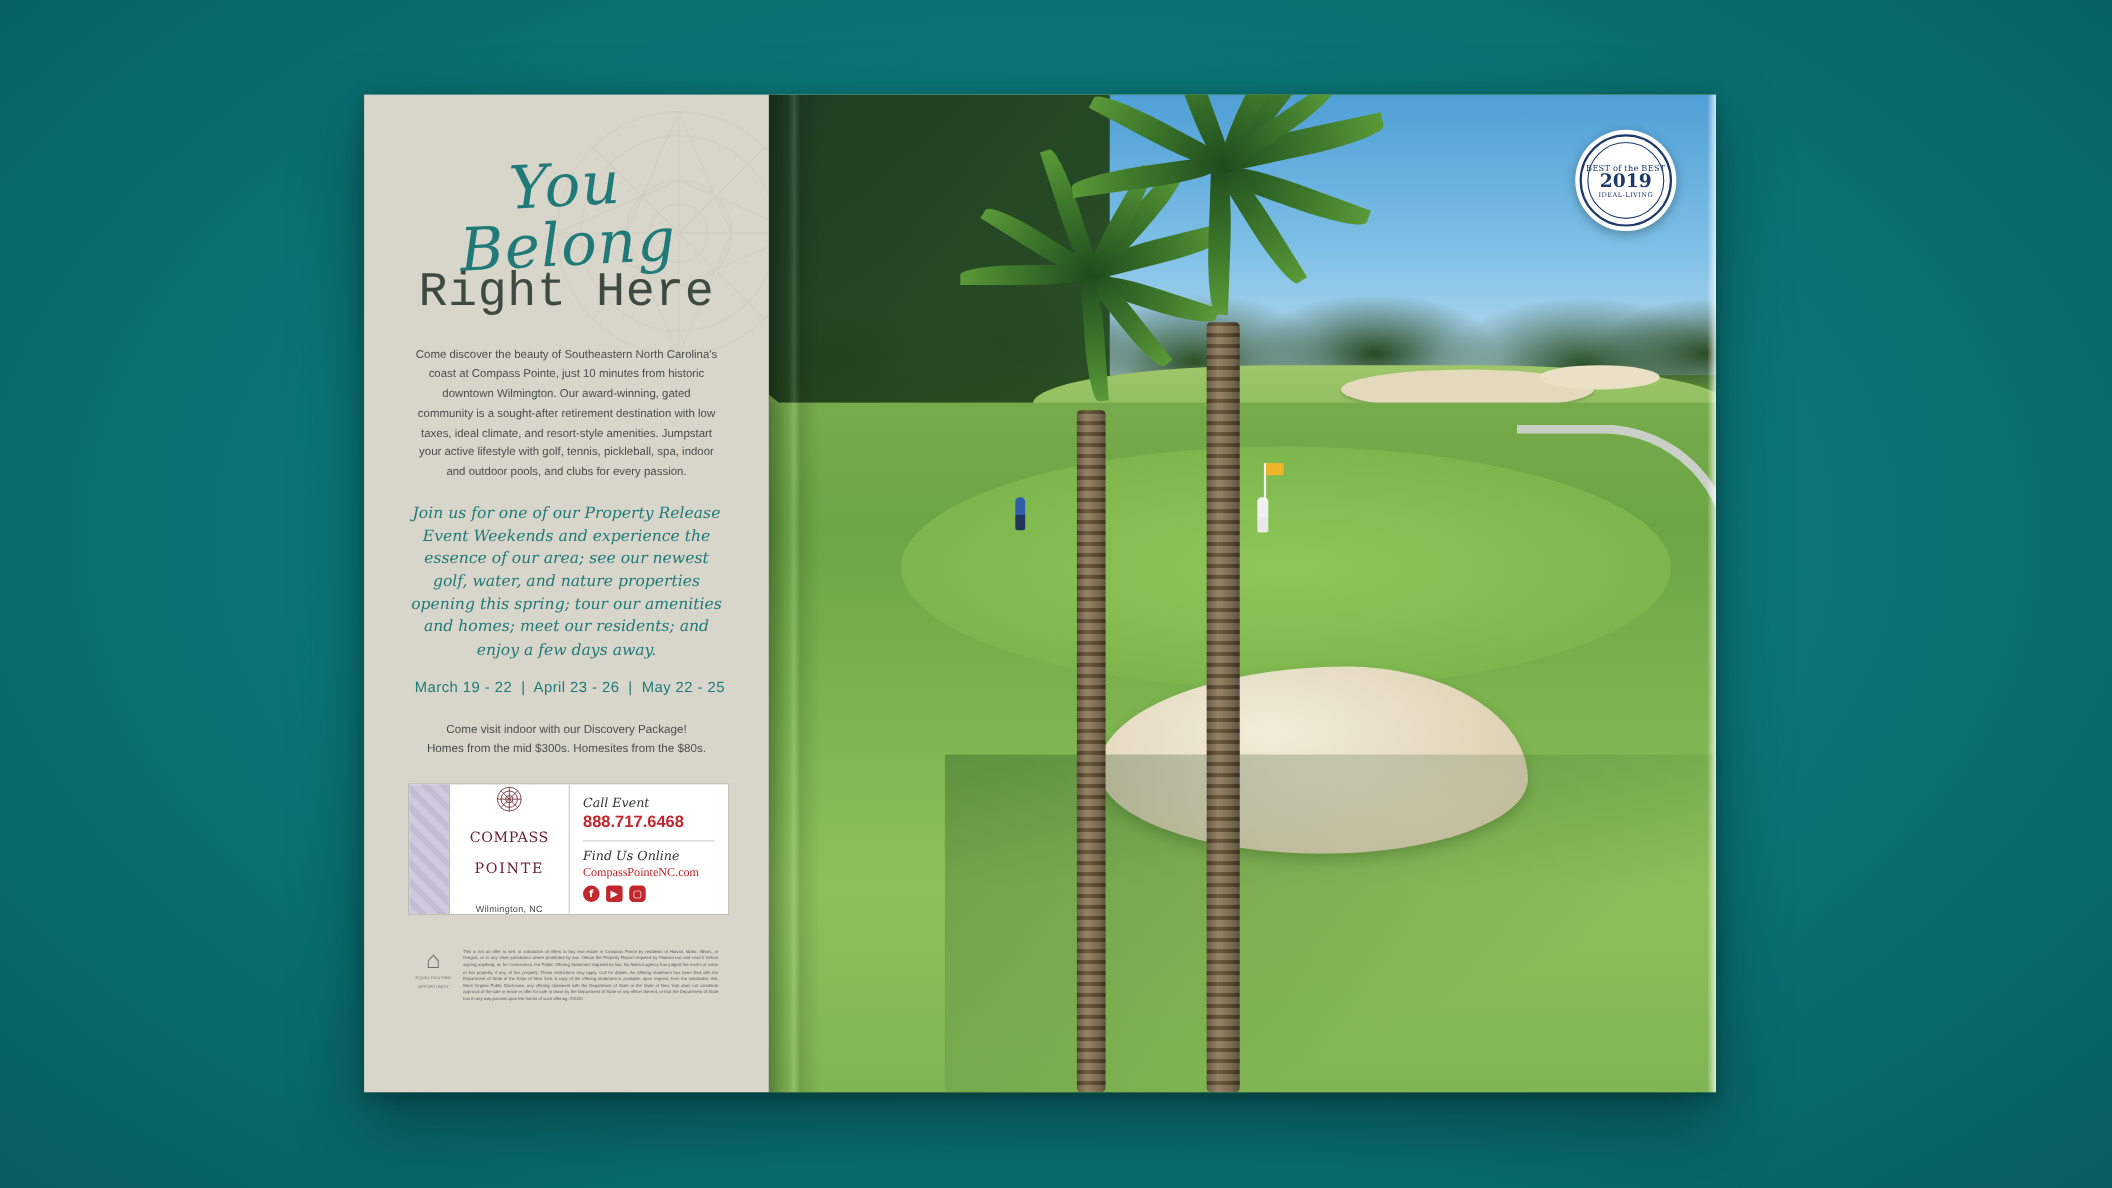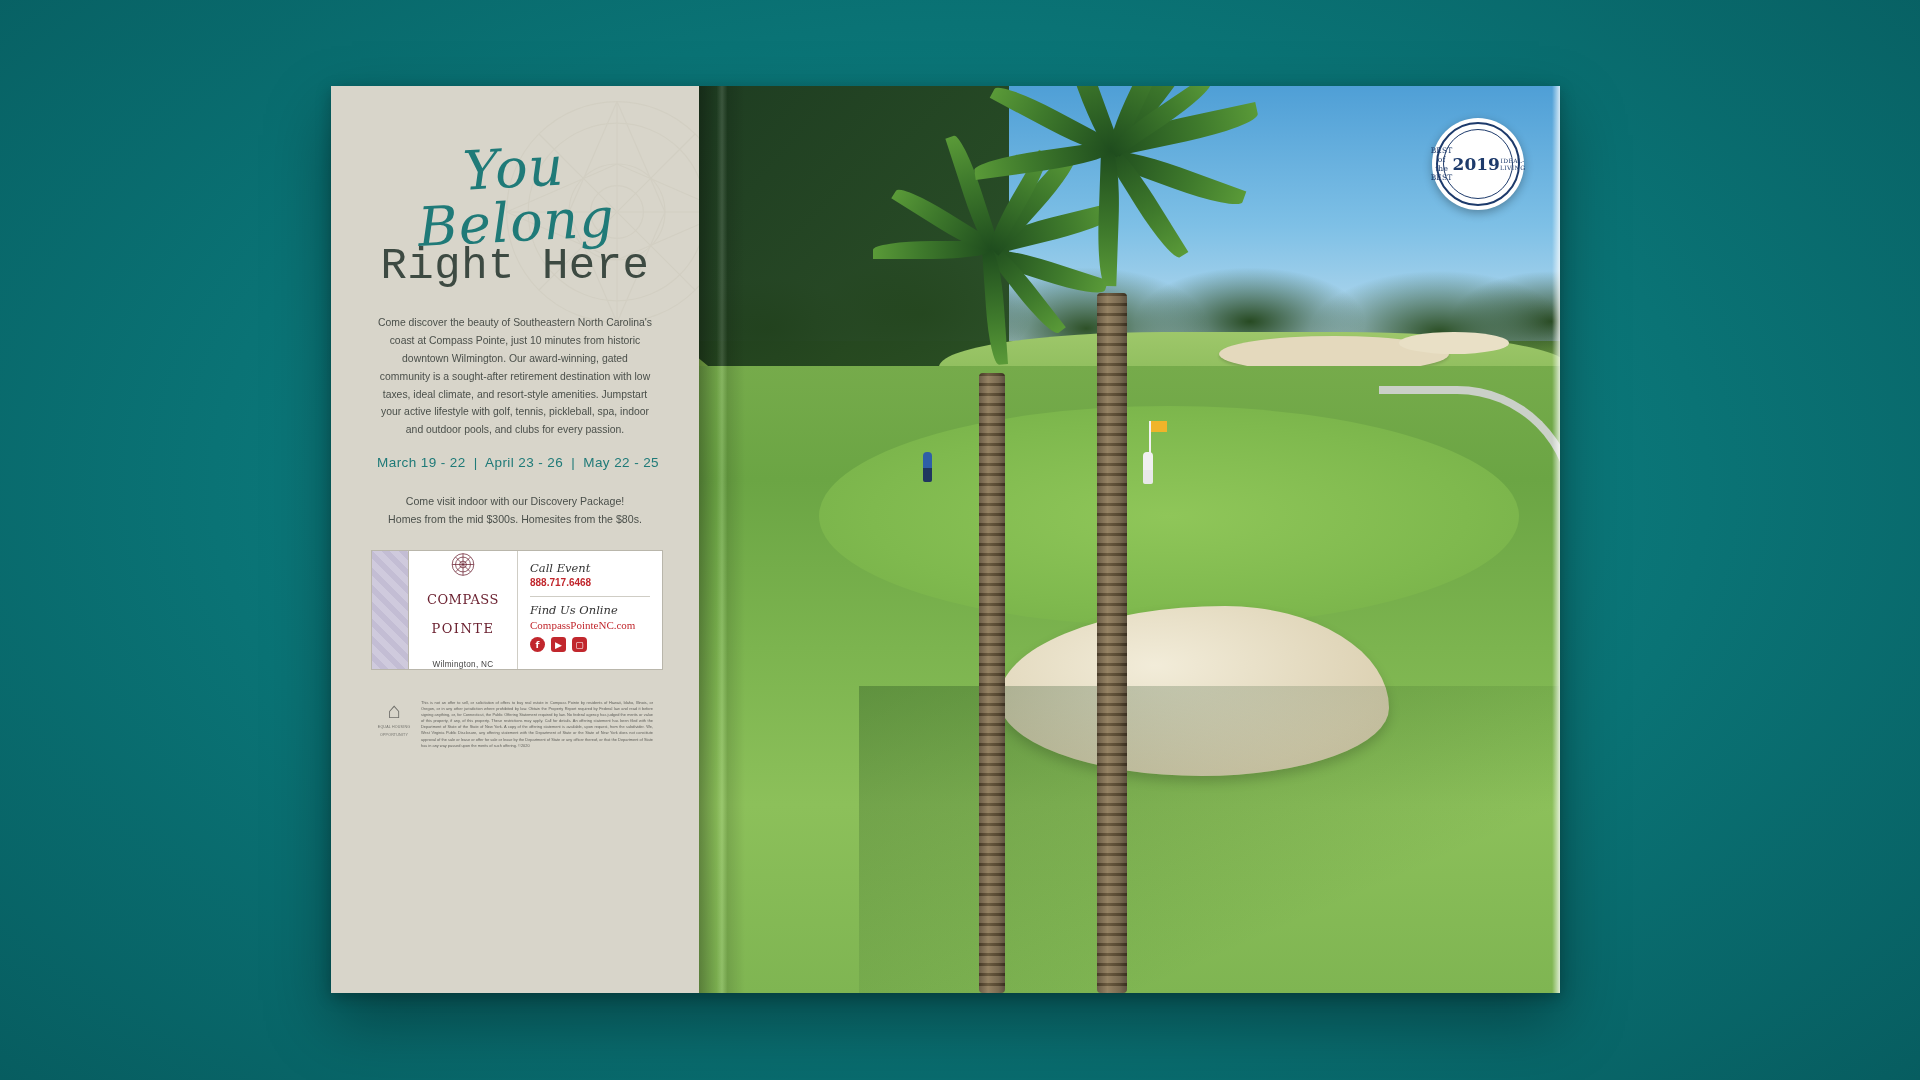--- a/index.html
+++ b/index.html
@@ -89,21 +89,21 @@
   .card-logo{
     width:108px;border-right:1px solid #cfcdc5;
     display:flex;flex-direction:column;align-items:center;justify-content:center;gap:14px;
   }
   .card-logo .mark{width:34px;height:34px;}
   .card-logo .name1{font-family:"DejaVu Serif", serif;font-size:13px;color:#6b2130;letter-spacing:.5px;}
   .card-logo .name2{font-family:"DejaVu Serif", serif;font-size:13px;color:#6b2130;letter-spacing:1.5px;}
   .card-logo .city{font-size:8.2px;color:#444;margin-top:10px;letter-spacing:.3px;}
   .card-right{flex:1;padding:10px 12px;display:flex;flex-direction:column;}
   .ct-label{font-family:"DejaVu Serif", serif;font-style:italic;font-size:11.5px;color:#333;}
-  .ct-phone{font-size:10px;color:#c1272d;font-weight:bold;margin-top:2px;}
+  .ct-phone{font-size:15px;color:#c1272d;font-weight:bold;margin-top:2px;}
   .hr{height:1px;background:#cfcdc5;margin:8px 0 6px;}
   .ct-url{font-size:11px;color:#c1272d;margin-top:2px;font-family:Liberation Serif, serif;}
   .socials{display:flex;gap:6px;margin-top:6px;}
   .soc{width:15px;height:15px;border-radius:3px;display:flex;align-items:center;justify-content:center;
        color:#fff;font-size:9px;font-weight:bold;font-family:"DejaVu Sans",sans-serif;}
   .soc.fb{background:#c1272d;border-radius:50%;}
   .soc.yt{background:#c1272d;}
   .soc.ig{background:#c1272d;border-radius:4px;}
 
   
@@ -176,21 +176,21 @@
     border-radius:50% 0 50% 0;transform-origin:0 50%;}
 
   
   .badge{
     position:absolute;right:36px;top:32px;width:92px;height:92px;border-radius:50%;
     background:#fff;display:flex;align-items:center;justify-content:center;
     box-shadow:0 3px 10px rgba(0,0,0,.3);z-index:6;
   }
   .badge-inner{
     width:80px;height:80px;border-radius:50%;border:2px solid #1d3a6b;
-    display:flex;flex-direction:row;align-items:center;justify-content:center;
+    display:flex;flex-direction:column;align-items:center;justify-content:center;
     color:#1d3a6b;text-align:center;background:#fff;position:relative;
   }
   .badge-inner::before{
     content:"";position:absolute;inset:5px;border-radius:50%;border:1px solid #1d3a6b;
   }
   .badge-top{font-family:"DejaVu Serif",serif;font-size:7.5px;letter-spacing:.2px;}
   .badge-year{font-family:"DejaVu Serif",serif;font-size:17px;font-weight:bold;line-height:1;}
   .badge-bottom{font-family:"DejaVu Serif",serif;font-size:6px;letter-spacing:.4px;}
 </style>
 </head>
@@ -227,20 +227,21 @@
 
       <div class="lp-inner">
 
         <div class="headline">
           <span class="script">You Belong</span>
           <span class="serif">Right Here</span>
         </div>
 
         <p class="body-copy">Come discover the beauty of Southeastern North Carolina's coast at Compass Pointe, just 10 minutes from historic downtown Wilmington. Our award-winning, gated community is a sought-after retirement destination with low taxes, ideal climate, and resort-style amenities. Jumpstart your active lifestyle with golf, tennis, pickleball, spa, indoor and outdoor pools, and clubs for every passion.</p>
 
+        <p class="callout">Join us for one of our Property Release Event Weekends and experience the essence of our area; see our newest golf, water, and nature properties opening this spring; tour our amenities and homes; meet our residents; and enjoy a few days away.</p>
 
         <div class="dates">
           <span>March 19 - 22</span>
           <span class="sep">|</span>
           <span>April 23 - 26</span>
           <span class="sep">|</span>
           <span>May 22 - 25</span>
         </div>
 
         <div class="sub-copy">

